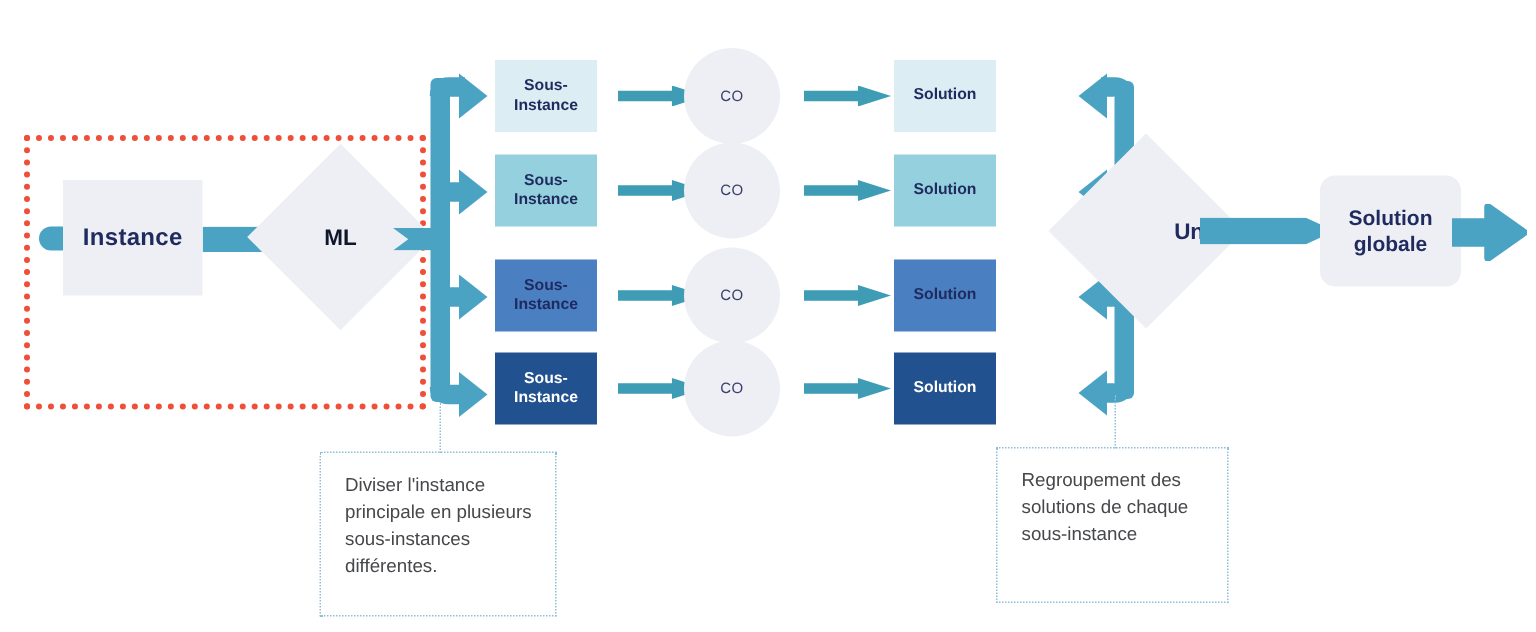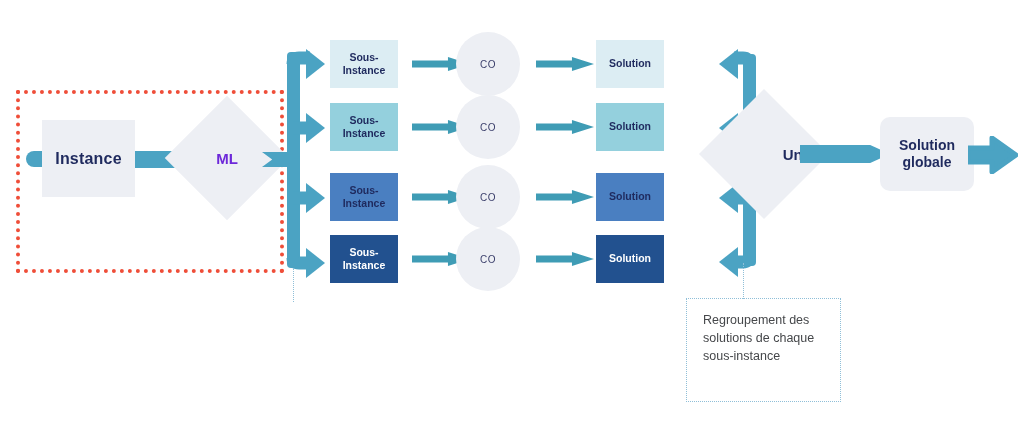--- a/index.html
+++ b/index.html
@@ -48,21 +48,21 @@
   .ml-diamond {
     left: 183px; top: 114px;
     width: 88px; height: 88px;
     background: #edeff4;
     transform: rotate(45deg);
   }
   .ml-label {
     left: 183px; top: 114px;
     width: 88px; height: 88px;
     display: flex; align-items: center; justify-content: center;
-    color: #6d28d9; font-weight: bold; font-size: 15px;
+    color: #0f172a; font-weight: bold; font-size: 15px;
   }
 
   .instance-ml-bar {
     left: 135px; top: 151px;
     width: 60px; height: 17px;
     background: #4ba3c3;
     clip-path: polygon(0 0, 100% 0, 78% 50%, 100% 100%, 0 100%);
   }
 
   .ml-out-bar {
@@ -152,21 +152,21 @@
   
   .caption {
     border: 1px dotted #8fbfd8;
     box-sizing: border-box;
     color: #45474a;
     font-size: 12.5px;
     line-height: 1.45;
     padding: 12px 14px 10px 16px;
   }
   .caption-left  { left: 213px; top: 301px; width: 158px; height: 110px; }
-  .caption-right { left: 686px; top: 298px; width: 155px; height: 104px; }
+  .caption-right { left: 664px; top: 298px; width: 155px; height: 104px; }
 
   .dot-connector {
     border-left: 1px dotted #8fbfd8;
   }
   .dc-left  { left: 293px; top: 268px; height: 34px; }
   .dc-right { left: 743px; top: 263px; height: 36px; }
 </style>
 </head>
 <body>
 
@@ -268,15 +268,16 @@
     </span>
   </div>
 
   <svg class="abs final-arrow" viewBox="0 0 50 38">
     <path d="M0 12 H24 V2 L48 19 L24 36 V26 H0 Z" fill="#4ba3c3" stroke="#4ba3c3" stroke-width="5" stroke-linejoin="round"></path>
   </svg>
 
   <div class="abs dot-connector dc-left"></div>
   <div class="abs dot-connector dc-right"></div>
 
+  <div class="abs caption caption-left">Diviser l'instance principale en plusieurs sous-instances différentes.</div>
   <div class="abs caption caption-right">Regroupement des solutions de chaque sous-instance</div>
 
 </div>
 
 </body></html>

